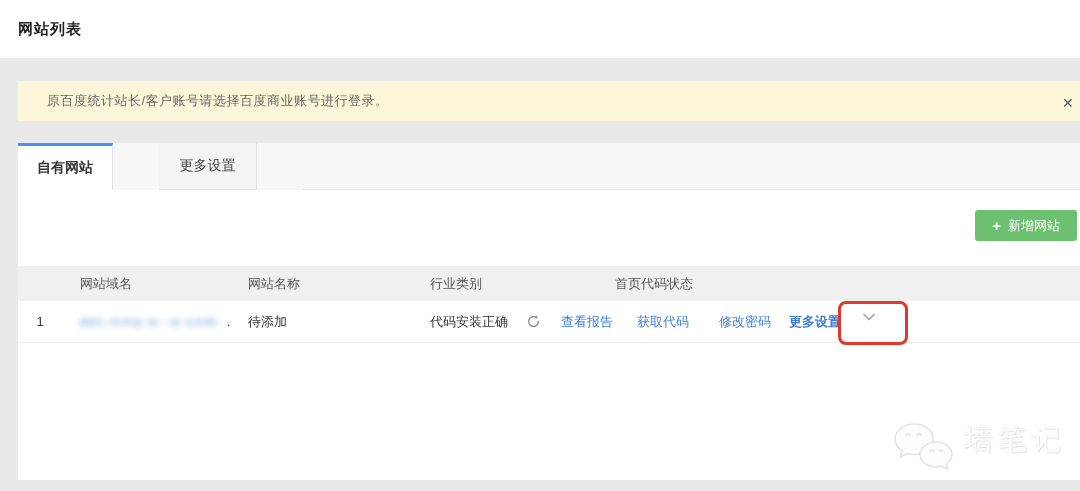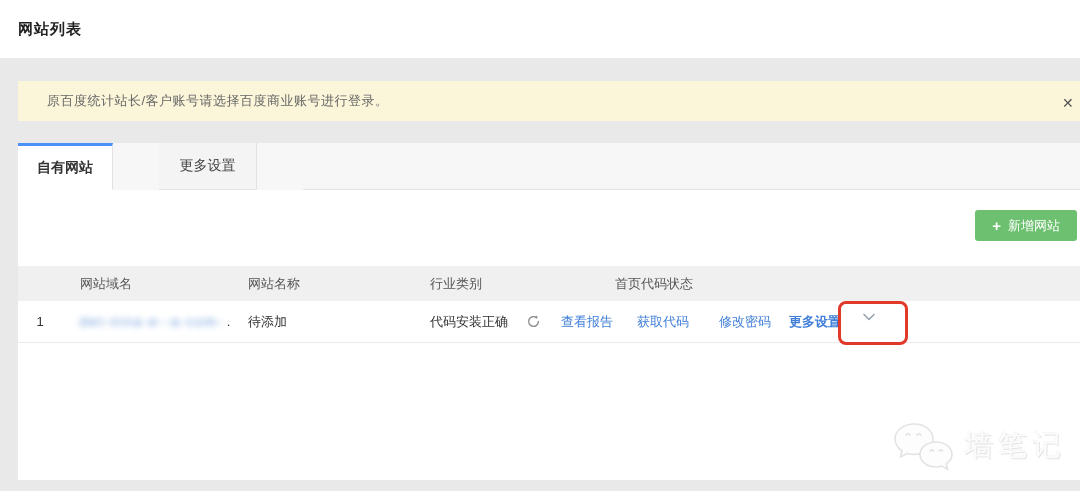--- a/index.html
+++ b/index.html
@@ -58,21 +58,21 @@
   .lnk-2 { margin-right:30px; }
   .lnk-3 { margin-right:18px; }
   .more-wrap { display:flex; align-items:flex-start; gap:22px; cursor:pointer;font-weight:bold; }
 
   .annotation-box { position:absolute; left:820px; top:0px; width:70px; height:44px;
     border:3px solid #e2382a; border-radius:8px; pointer-events:none; }
 
   .tips { padding:28px 0 0 16px; font-size:13px; color:#8f8f8f; line-height:26px; }
   .tips a { color:#3f7ed8; text-decoration:none; }
 
-  .watermark { position:absolute; right:14px; bottom:8px; display:flex; align-items:center;
+  .watermark { position:absolute; right:14px; bottom:8px; display:flex; 
     gap:10px; }
   .wm-text { font-size:29px; color:#fcfcfc; letter-spacing:5px;
     text-shadow:1px 1px 0 #e3e3e3, -1px -1px 0 #f6f6f6; }
 </style>
 </head>
 <body>
 
 <div class="top-band">
   <div class="page-title">网站列表</div>
 </div>

